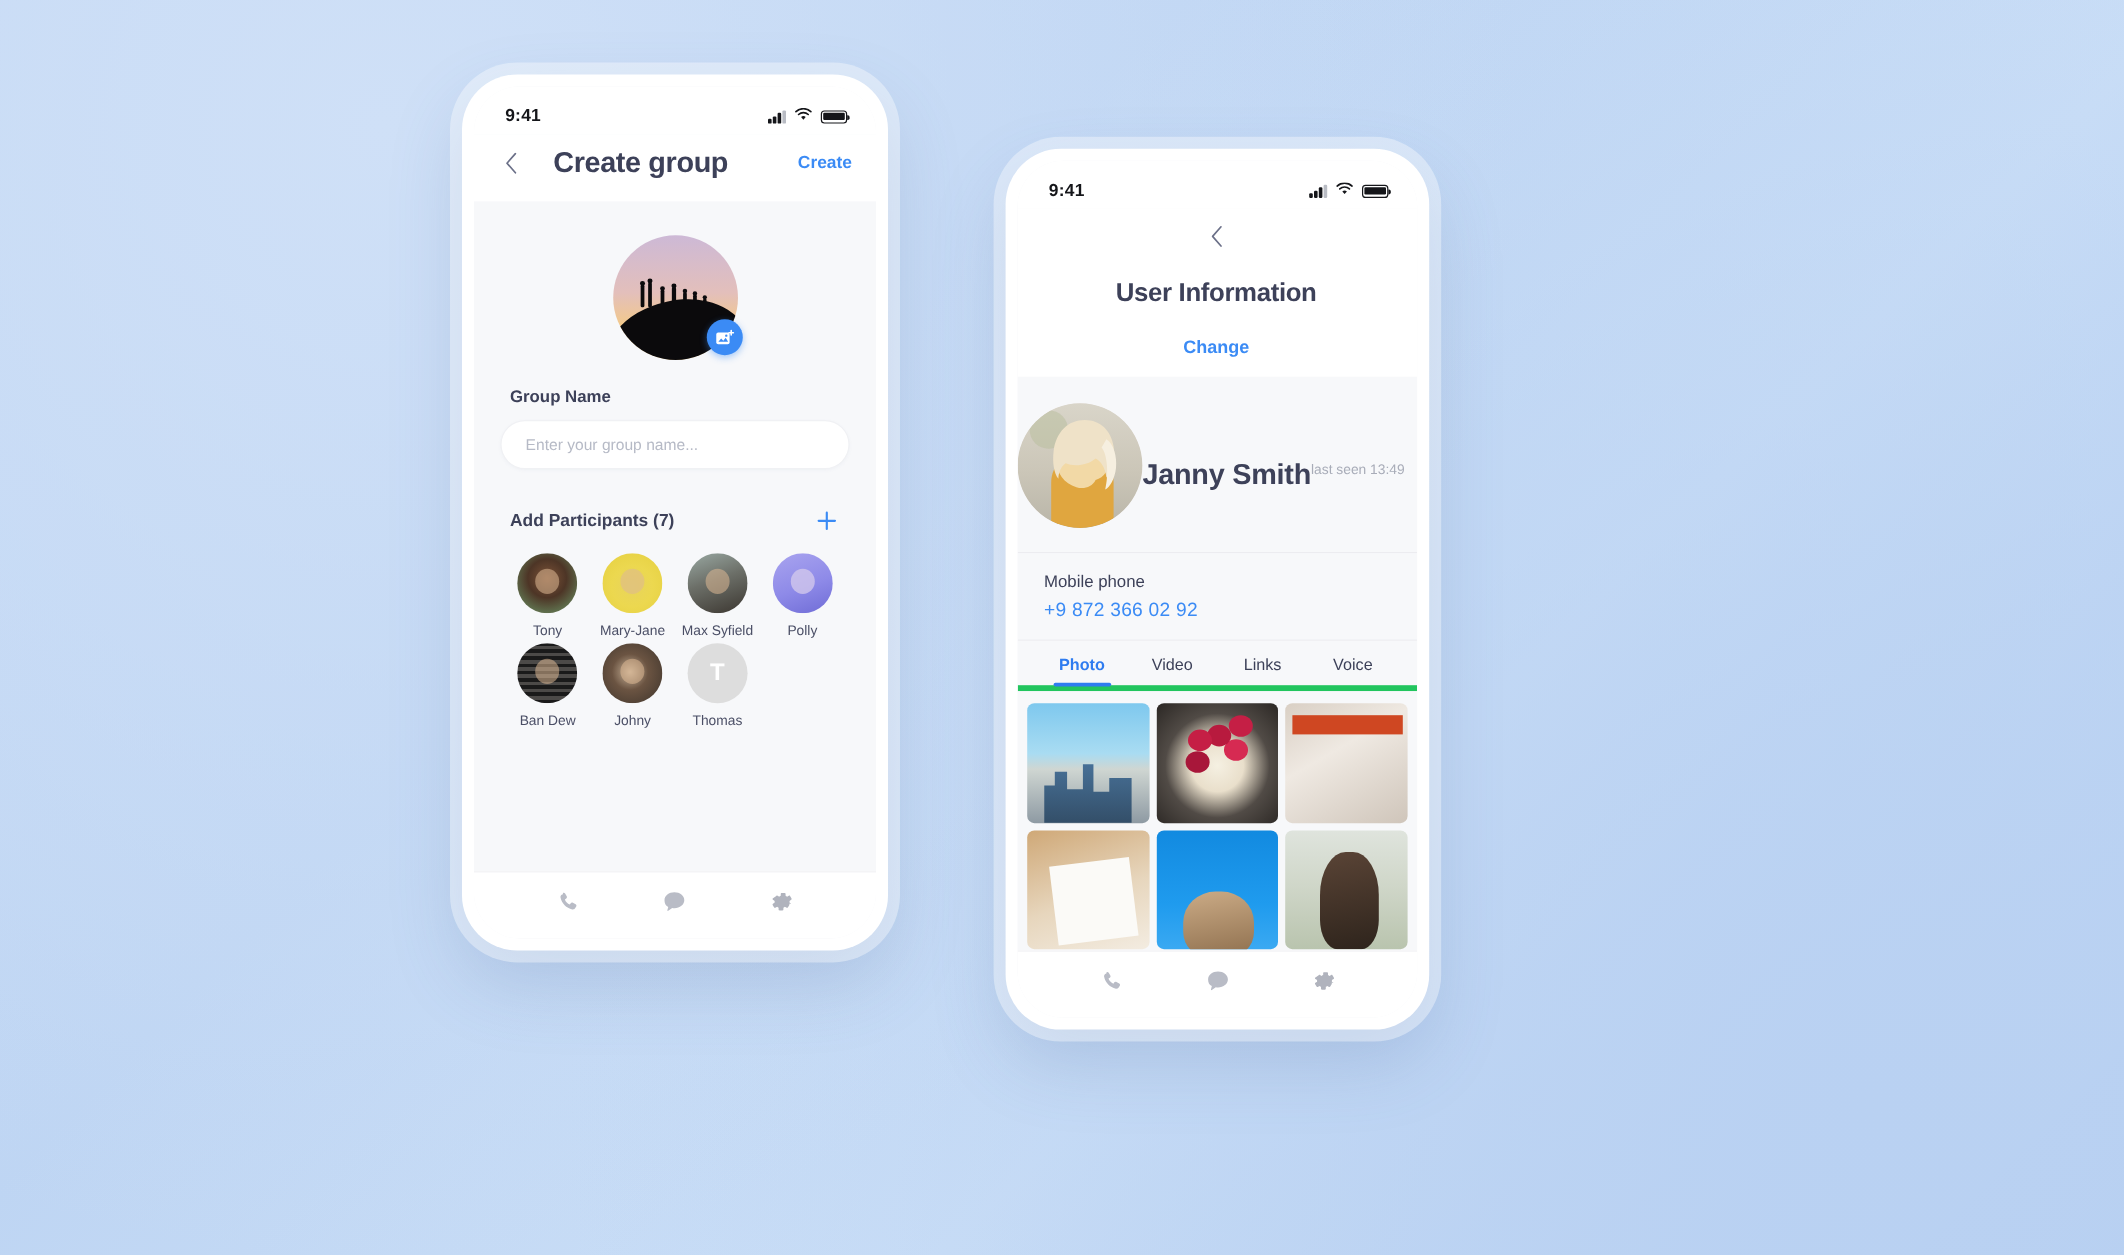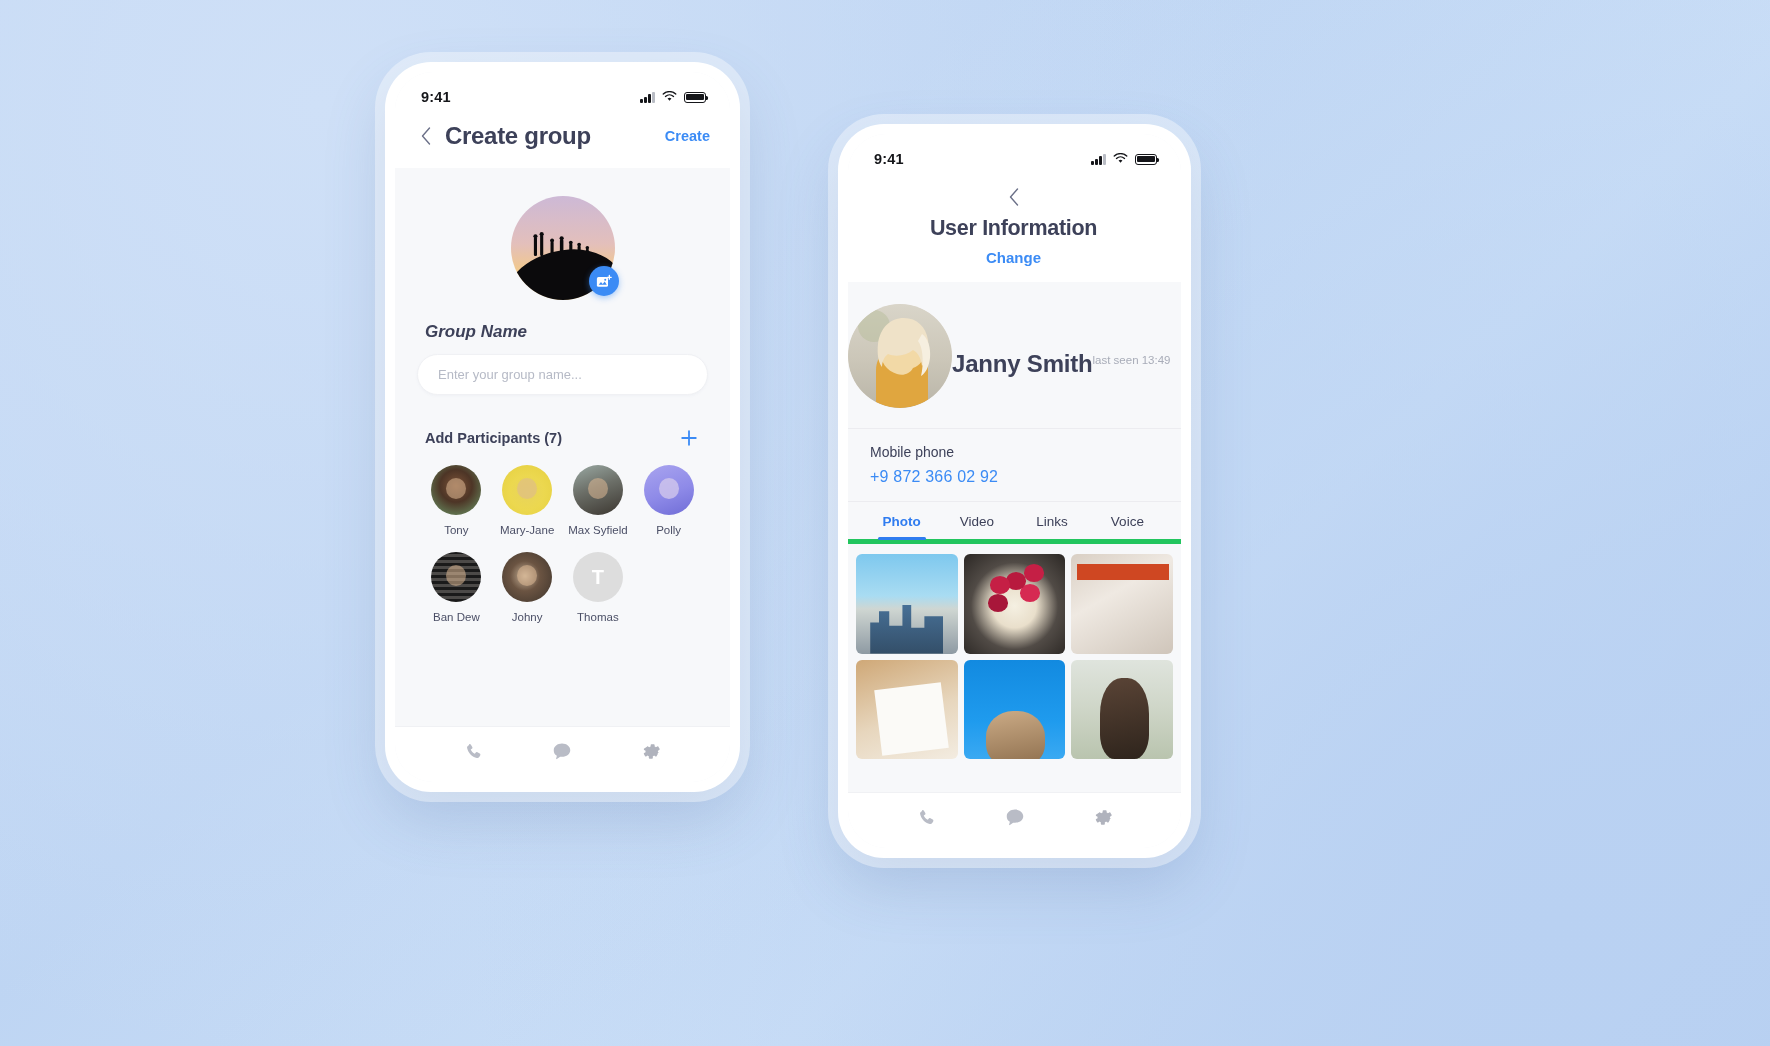--- a/index.html
+++ b/index.html
@@ -59,21 +59,21 @@
     background:#15161a; border-radius:0 1.5px 1.5px 0;
   }
   .batt span { display:block; height:100%; width:100%; background:#15161a; border-radius:1px; }
 
   
   .navbar {
     flex: 0 0 auto;
     display: flex; align-items: center;
     background: #ffffff;
     padding: 10px 20px 18px 20px;
-    gap: 8px;
+    gap: 24px;
   }
   .back-chev {
     width: 22px; height: 22px; flex: 0 0 auto;
     display:flex; align-items:center; justify-content:center;
     cursor: pointer;
   }
   .back-chev svg { display:block; }
   .nav-title {
     font-size: 24px; font-weight: 700; color: #3d4159;
     letter-spacing: -.3px; flex: 1 1 auto;
@@ -119,23 +119,22 @@
     position:absolute; right:-4px; bottom:4px;
     width: 30px; height: 30px; border-radius: 50%;
     background: #3b8bf5;
     display:flex; align-items:center; justify-content:center;
     box-shadow: 0 2px 6px rgba(59,139,245,.45);
     cursor: pointer;
   }
 
   
   .field-label {
-    font-size: 17px; font-weight: 600; color: #3d4159;
+    font-size: 14px; font-weight: 600; color: #3d4159;
     padding: 0 0 12px 30px;
-    font-style: italic;
   }
   .text-input {
     margin: 0 22px;
     background: #ffffff;
     border: 1px solid #f0f1f4;
     border-radius: 24px;
     height: 41px;
     display:flex; align-items:center;
     padding: 0 20px;
     box-shadow: 0 1px 3px rgba(90,110,150,.05);
@@ -150,21 +149,21 @@
   .participants-head {
     display:flex; align-items:center; justify-content:space-between;
     padding: 32px 30px 0 30px;
   }
   .participants-title { font-size: 14.5px; font-weight: 600; color: #3d4159; }
   .plus-btn { width: 22px; height: 22px; cursor: pointer; display:flex; align-items:center; justify-content:center;}
 
   .people-grid {
     display: grid;
     grid-template-columns: repeat(4, 1fr);
-    row-gap: 16px;
+    row-gap: 4px;
     padding: 16px 26px 0 26px;
   }
   .person { display:flex; flex-direction:column; align-items:center; cursor:pointer; }
   .person .pa {
     width: 50px; height: 50px; border-radius: 50%; overflow:hidden;
     position: relative; background:#ddd;
   }
   .person .pname {
     margin-top: 9px; font-size: 11.5px; color: #4b4f66; white-space: nowrap;
   }

